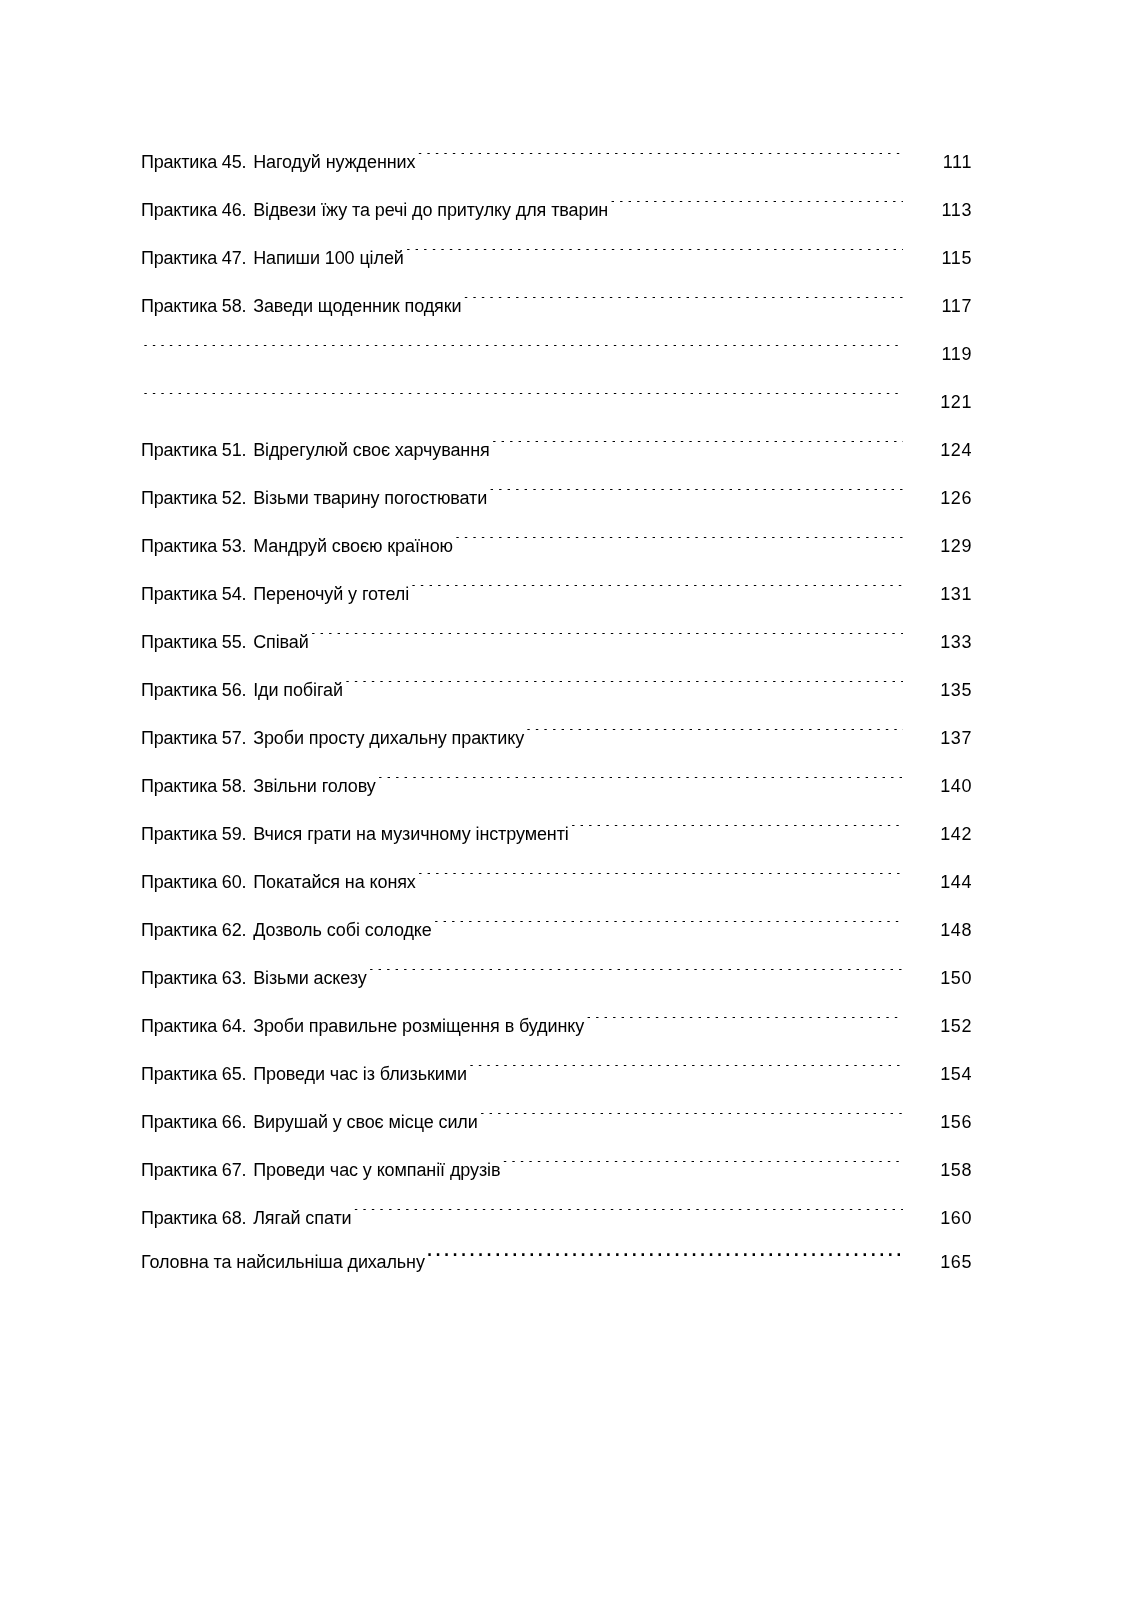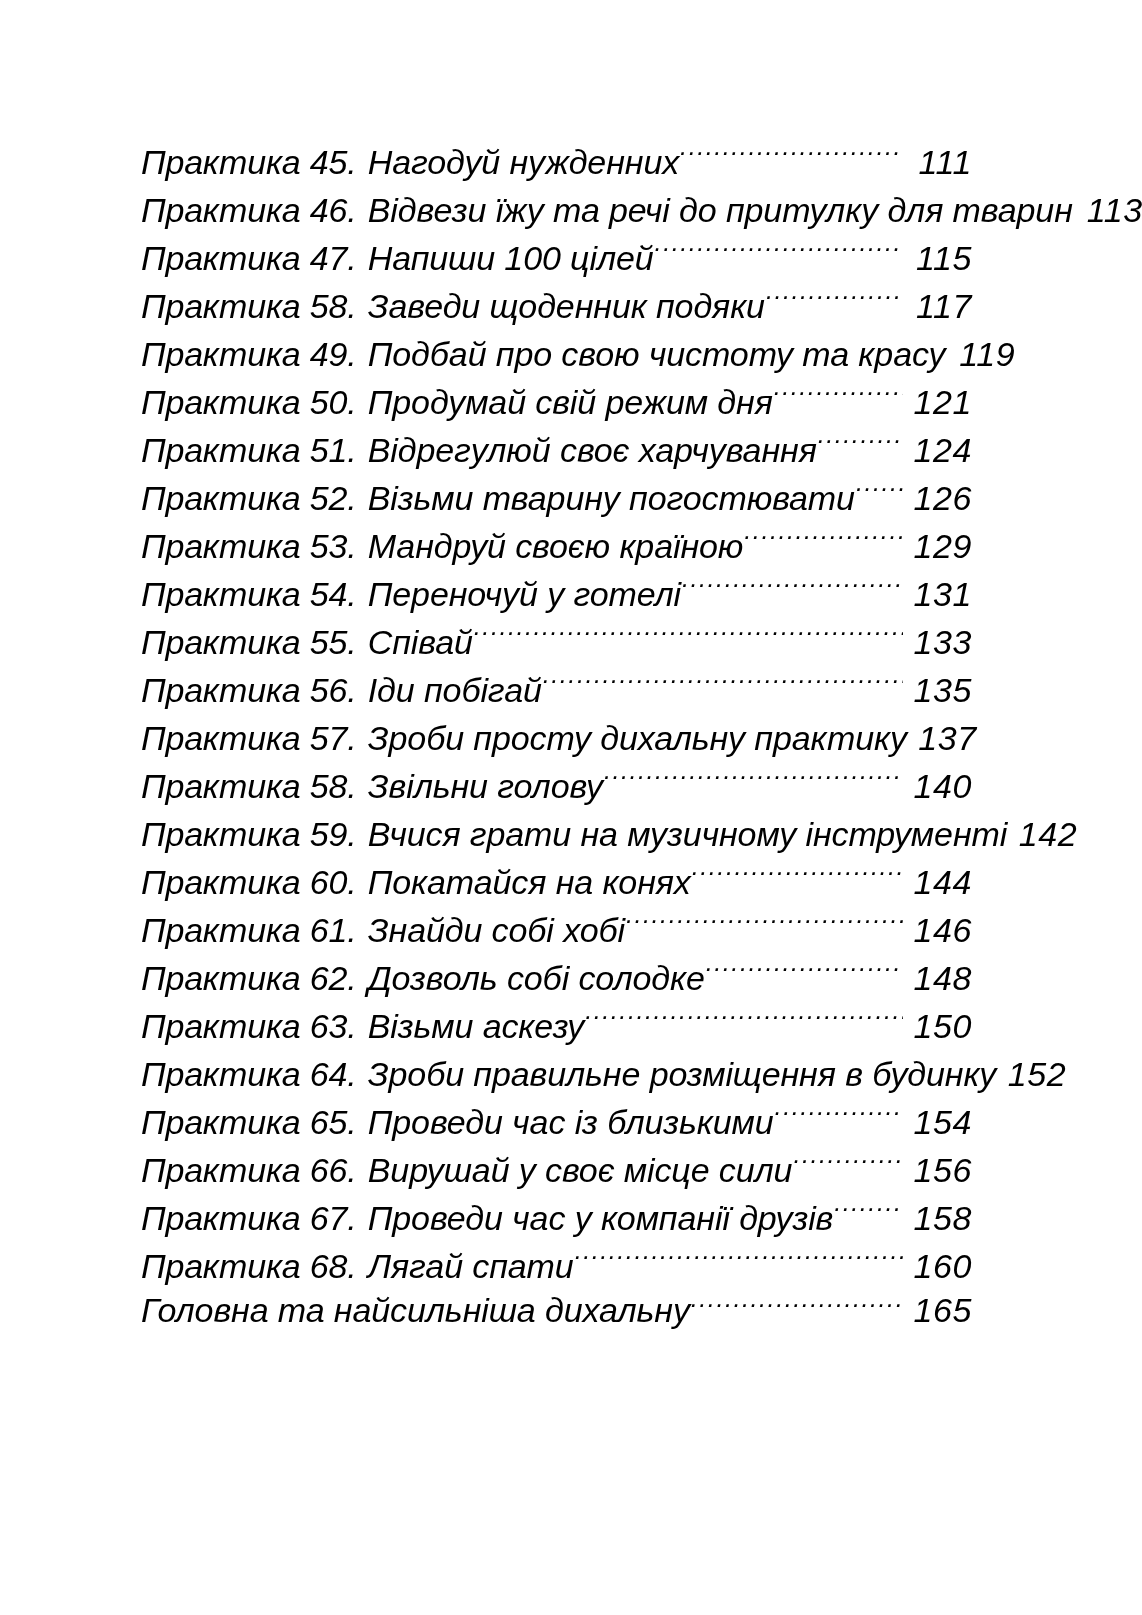--- a/index.html
+++ b/index.html
@@ -20,27 +20,26 @@
 
   #toc {
     position: absolute;
     left: 141px;
     top: 138px;
     width: 831px;
   }
 
   .toc-row {
     display: flex;
-    align-items: flex-start;
+    align-items: center;
     width: 100%;
     height: 48px;
-    font-size: 34px;
+    font-size: 18px;
     line-height: 48px;
     white-space: nowrap;
-    font-style: italic;
   }
 
   
   .toc-row.final {
     height: 44px;
     line-height: 44px;
     margin-top: -2px;
   }
 
   .entry-label {
@@ -107,26 +106,24 @@
       <span class="entry-label"><span class="num">Практика 47.</span> <span class="title-part">Напиши 100 цілей</span></span>
       <span class="leader"></span>
       <span class="page-num">115</span>
     </div>
     <div class="toc-row">
       <span class="entry-label"><span class="num">Практика 58.</span> <span class="title-part">Заведи щоденник подяки</span></span>
       <span class="leader"></span>
       <span class="page-num">117</span>
     </div>
     <div class="toc-row">
-      <span class="entry-label"><span class="num">Практика 49.</span> <span class="title-part">Подбай про свою чистоту та красу</span></span>
       <span class="leader"></span>
       <span class="page-num">119</span>
     </div>
     <div class="toc-row">
-      <span class="entry-label"><span class="num">Практика 50.</span> <span class="title-part">Продумай свій режим дня</span></span>
       <span class="leader"></span>
       <span class="page-num">121</span>
     </div>
     <div class="toc-row">
       <span class="entry-label"><span class="num">Практика 51.</span> <span class="title-part">Відрегулюй своє харчування</span></span>
       <span class="leader"></span>
       <span class="page-num">124</span>
     </div>
     <div class="toc-row">
       <span class="entry-label"><span class="num">Практика 52.</span> <span class="title-part">Візьми тварину погостювати</span></span>
@@ -165,25 +162,20 @@
     </div>
     <div class="toc-row">
       <span class="entry-label"><span class="num">Практика 59.</span> <span class="title-part">Вчися грати на музичному інструменті</span></span>
       <span class="leader"></span>
       <span class="page-num">142</span>
     </div>
     <div class="toc-row">
       <span class="entry-label"><span class="num">Практика 60.</span> <span class="title-part">Покатайся на конях</span></span>
       <span class="leader"></span>
       <span class="page-num">144</span>
-    </div>
-    <div class="toc-row">
-      <span class="entry-label"><span class="num">Практика 61.</span> <span class="title-part">Знайди собі хобі</span></span>
-      <span class="leader"></span>
-      <span class="page-num">146</span>
     </div>
     <div class="toc-row">
       <span class="entry-label"><span class="num">Практика 62.</span> <span class="title-part">Дозволь собі солодке</span></span>
       <span class="leader"></span>
       <span class="page-num">148</span>
     </div>
     <div class="toc-row">
       <span class="entry-label"><span class="num">Практика 63.</span> <span class="title-part">Візьми аскезу</span></span>
       <span class="leader"></span>
       <span class="page-num">150</span>

